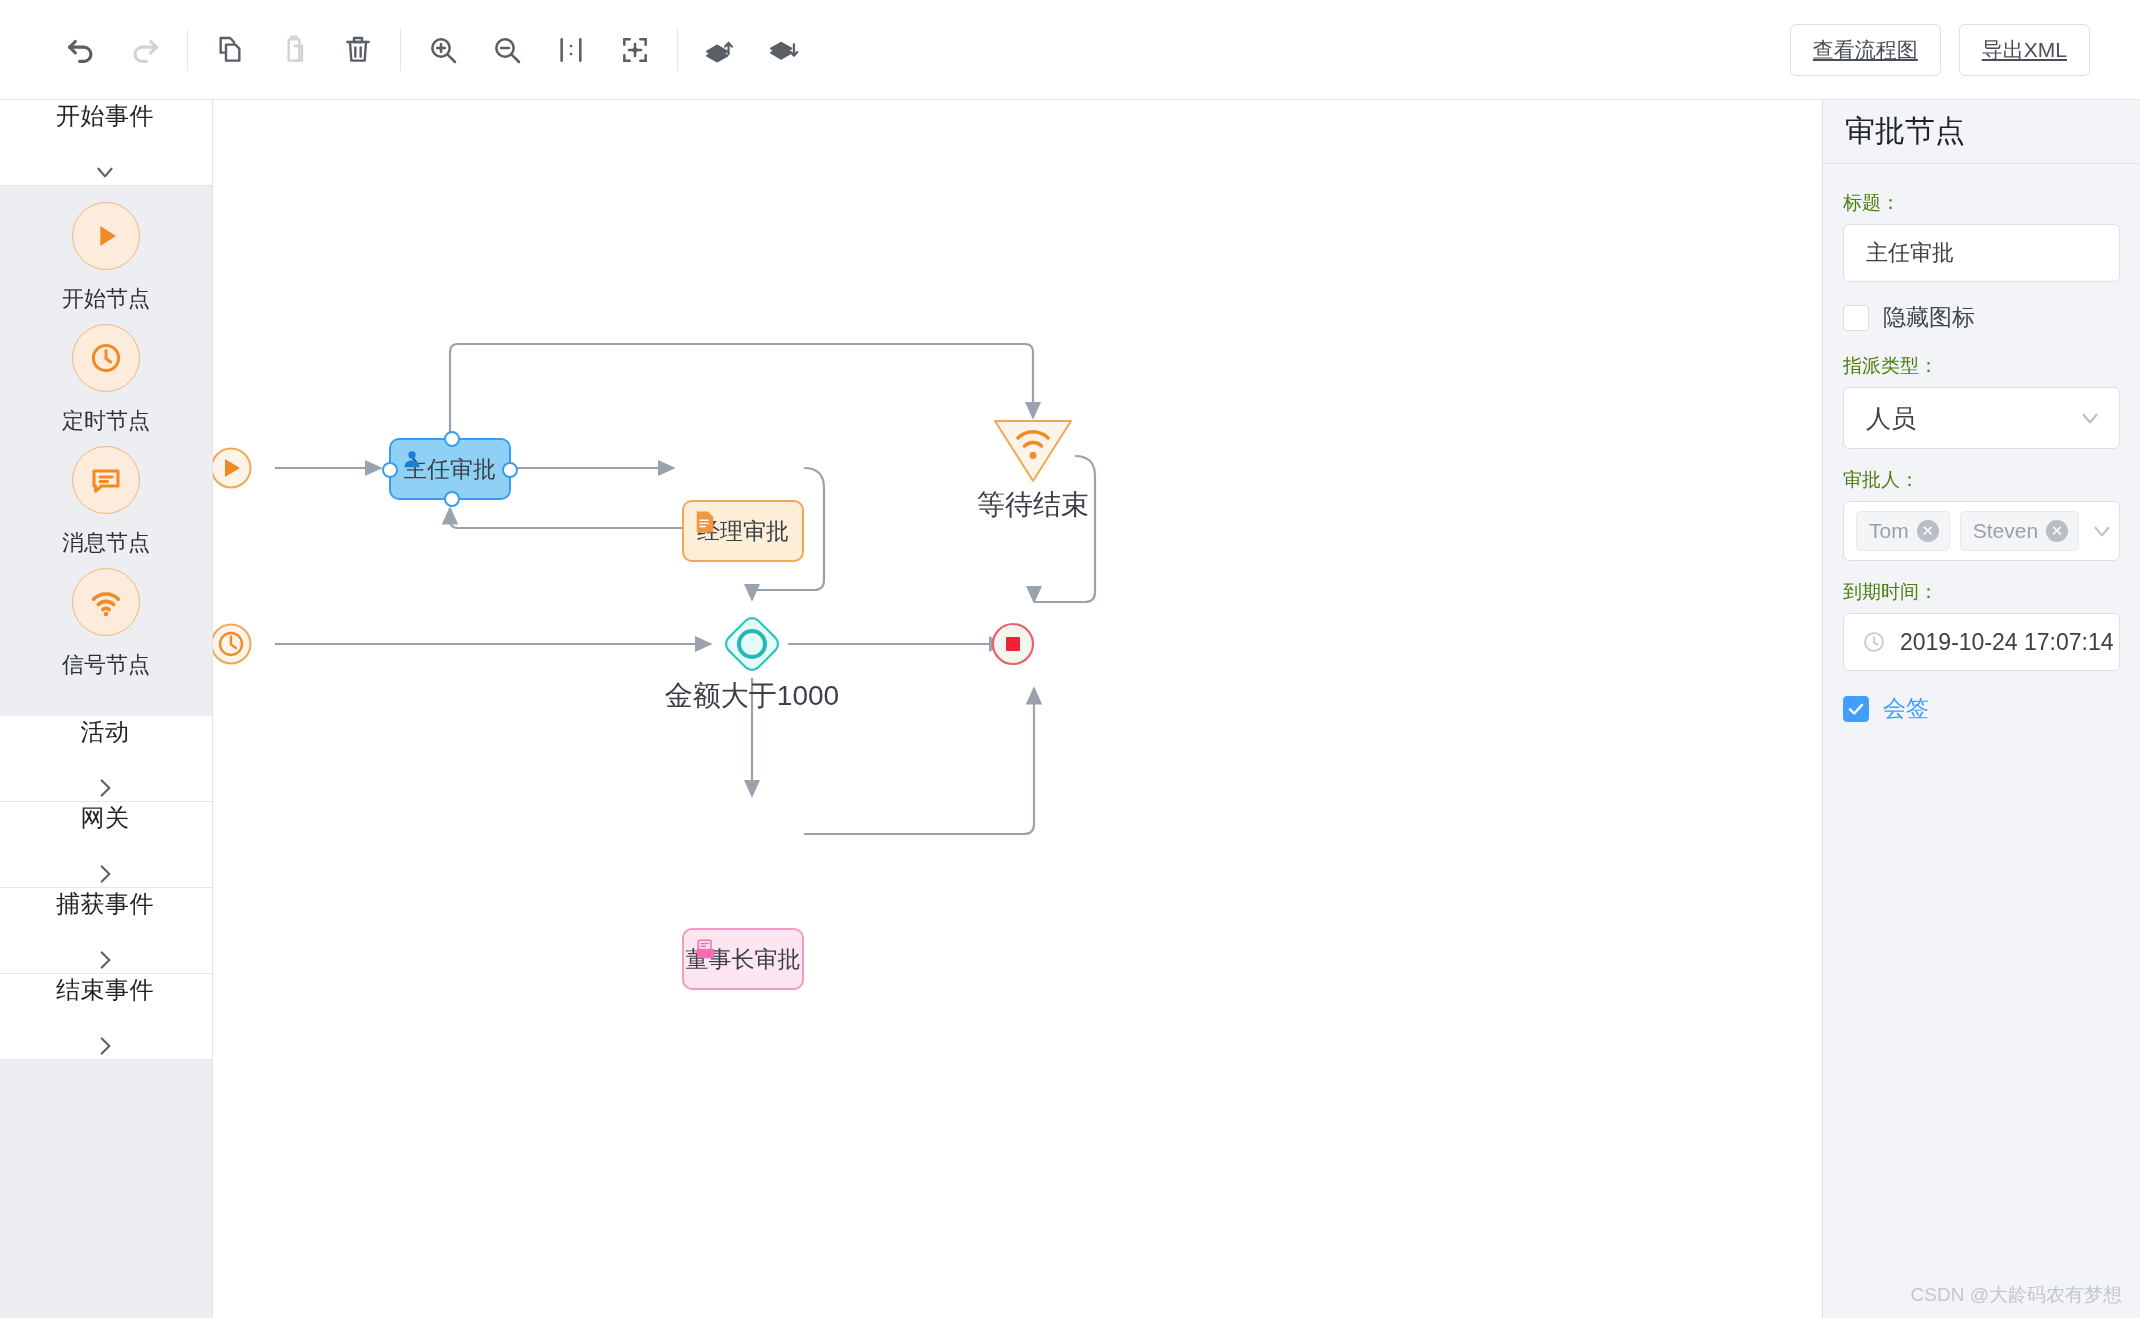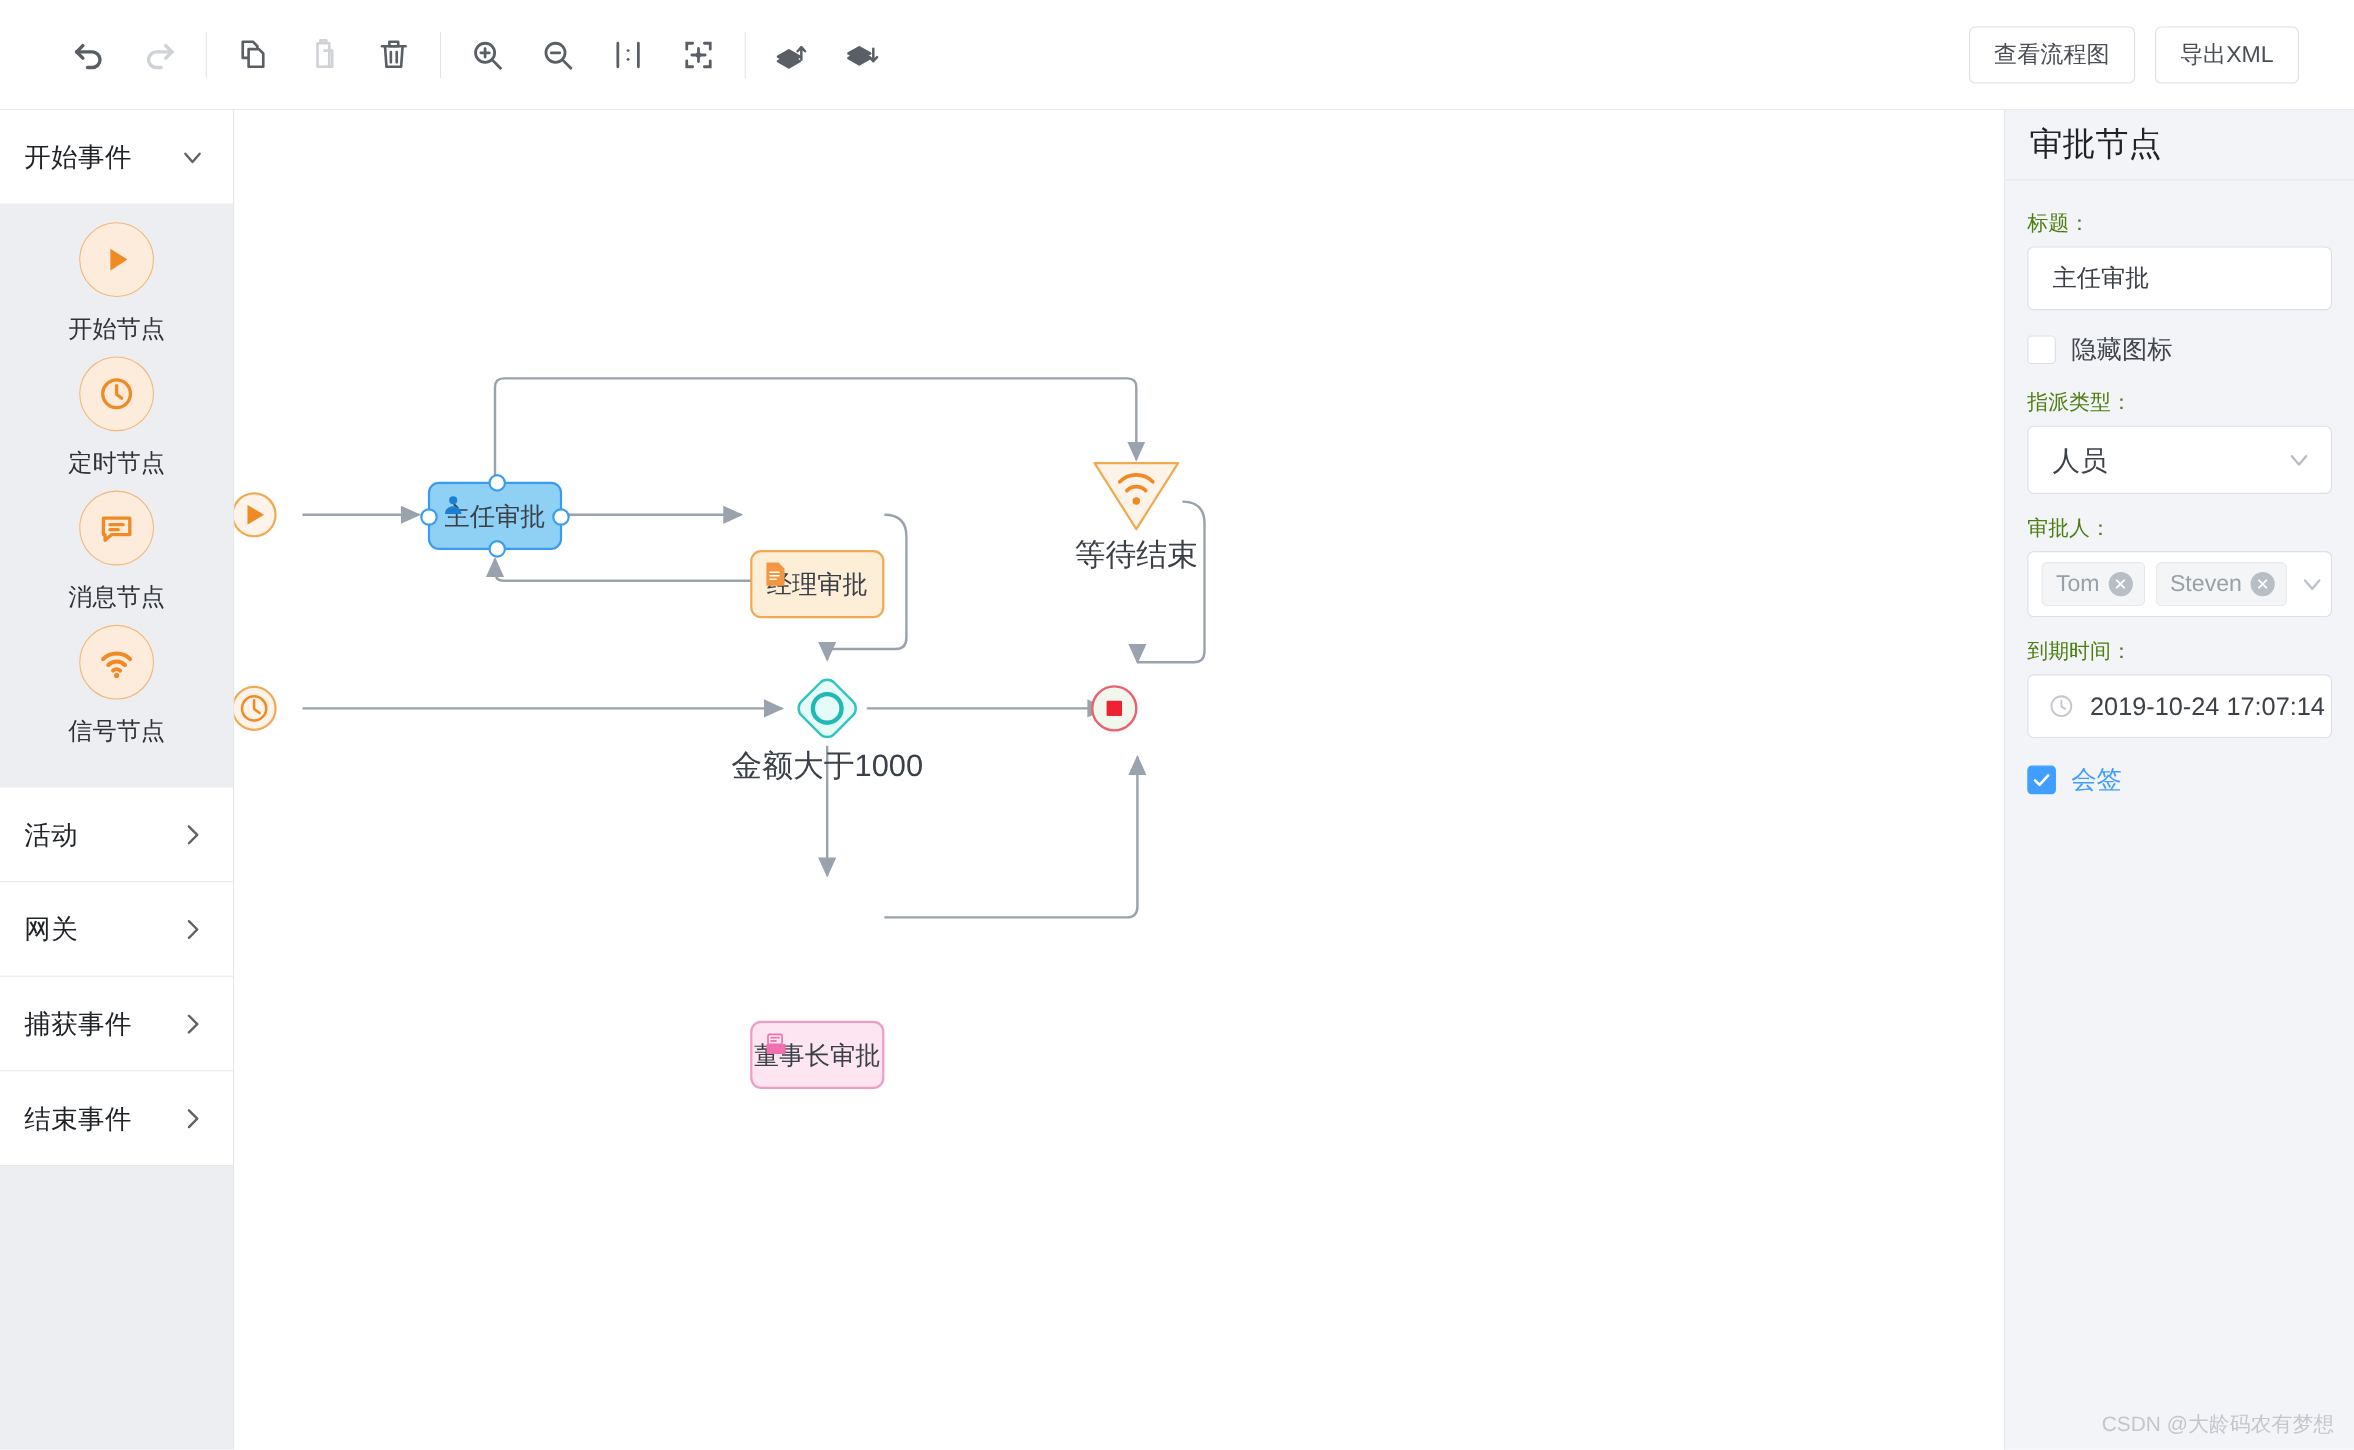--- a/index.html
+++ b/index.html
@@ -22,33 +22,33 @@
     cursor: pointer; color: #5a5f66;
   }
   .tb-btn.disabled { color: #cfd3d8; cursor: default; }
   .tb-btn svg { display: block; }
   .tb-sep { width: 1px; height: 42px; background: #e2e5ea; margin: 0 10px; }
   .tb-spacer { flex: 1 1 auto; }
   .tb-right { display: flex; align-items: center; gap: 18px; padding-right: 50px; }
   .tb-textbtn {
     height: 52px; padding: 0 22px; border: 1px solid #dcdfe6; border-radius: 6px;
     background: #fff; color: #4a4f57; font-size: 21px; line-height: 50px;
-    cursor: pointer; white-space: nowrap;
+    cursor: pointer; white-space: nowrap; text-decoration: underline;
   }
 
   
   .sidebar {
     position: absolute; left: 0; top: 100px; width: 213px; bottom: 0;
     background: #eceef2; border-right: 1px solid #e0e3e8;
     overflow: hidden;
   }
   .panel-head {
     height: 86px; background: #ffffff; border-bottom: 1px solid #e4e7ec;
     display: flex; align-items: center; justify-content: space-between;
-    padding: 0 24px 0 22px; cursor: pointer;
+    padding: 0 24px 0 22px; cursor: pointer; flex-direction: column;
   }
   .panel-head .ph-title { font-size: 24px; color: #1f2328; letter-spacing: .5px; }
   .panel-head .chev { color: #606266; display: flex; }
   .panel-body { background: #eceef2; padding: 16px 0 26px; }
   .palette-item {
     display: flex; flex-direction: column; align-items: center;
     margin-bottom: 10px; cursor: grab;
   }
   .palette-circle {
     width: 68px; height: 68px; border-radius: 50%;

